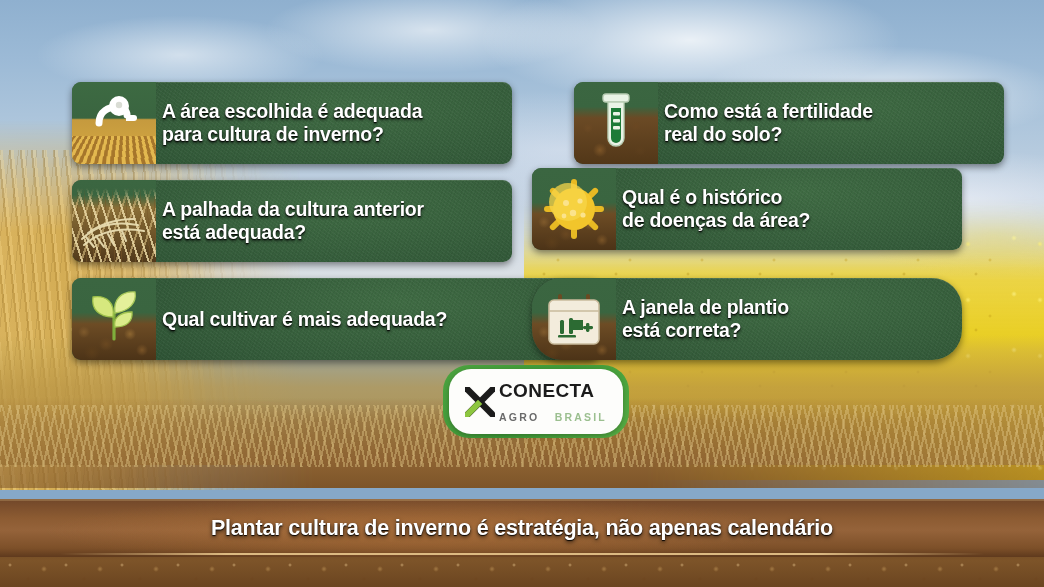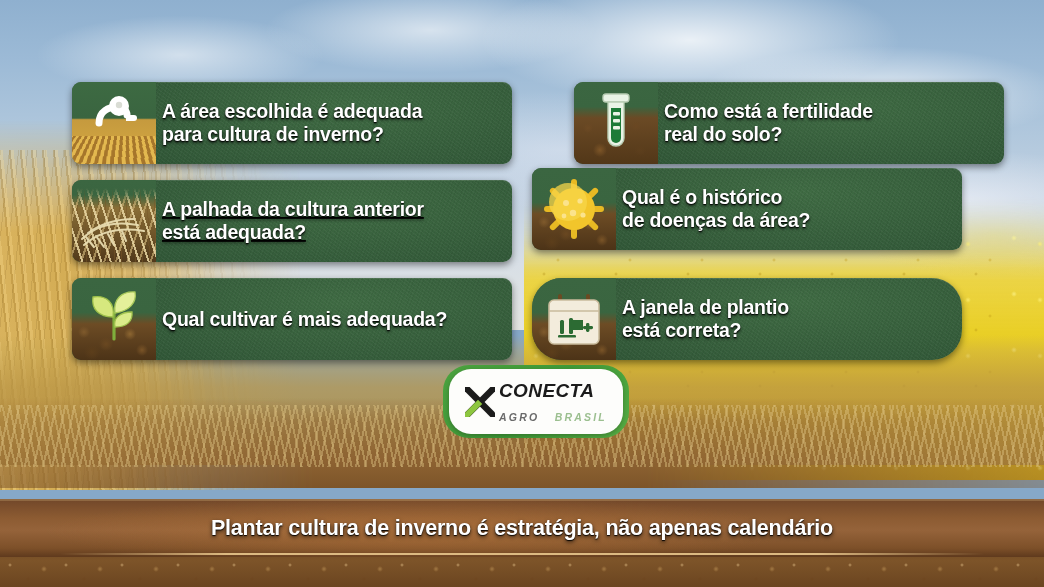--- a/index.html
+++ b/index.html
@@ -204,21 +204,21 @@
   }
   .icon-wrap {
     position:absolute; z-index:3; left:0; top:0; width:84px; height:82px;
     display:flex; align-items:center; justify-content:center;
   }
 
   
   .logo {
     position:absolute;
     left:449px; top:369px;
-    width:174px; height:65px;font-style:italic;
+    width:174px; height:65px;
   }
   .logo-swoosh {
     position:absolute; inset:-4px -6px;
     border-radius:26px;
     background:linear-gradient(135deg,#4ba23f 0%, #3f9a38 50%, #57ad44 100%);
     clip-path:polygon(0 0,100% 0,100% 100%,0 100%);
   }
   .logo-card {
     position:absolute; inset:0;
     background:#fdfdfb;
@@ -282,21 +282,21 @@
           <rect x="17" y="20" width="7" height="3.6" rx="1" fill="#eaf3e6"></rect>
           <rect x="17" y="27" width="7" height="3.6" rx="1" fill="#eaf3e6"></rect>
           <rect x="17" y="34" width="7" height="3.6" rx="1" fill="#eaf3e6"></rect>
         </svg>
       </div>
     </div>
     <div class="qtext">Como está a fertilidade
 real do solo?</div>
   </div>
 
-  <div class="card" style="left:72px; top:180px; width:440px;text-decoration:underline;">
+  <div class="card" style="left:72px; top:180px; width:440px;">
     <div class="thumb">
       <div class="t-straw">
           <div class="st"></div>
         </div>
       <div class="icon-wrap">
         <svg width="72" height="50" viewBox="0 0 72 50" style="margin-top:14px;">
           <g stroke="#e8dcb0" stroke-width="2.1" stroke-linecap="round" fill="none" opacity=".95">
             <path d="M4 36 C18 22, 38 18, 60 22"></path>
             <path d="M6 42 C22 28, 42 24, 66 28"></path>
             <path d="M10 30 C24 20, 40 16, 56 16"></path>
@@ -336,21 +336,21 @@
               <circle cx="41" cy="38" r="2.6"></circle>
             <circle cx="22" cy="39" r="2.4"></circle>
           </g>
         </svg>
       </div>
     </div>
     <div class="qtext">Qual é o histórico
 de doenças da área?</div>
   </div>
 
-  <div class="card" style="left:72px; top:278px; width:440px;">
+  <div class="card" style="left:72px; top:278px; width:527px;">
     <div class="thumb">
       <div class="t-mulch"></div>
       <div class="icon-wrap">
         <svg width="62" height="56" viewBox="0 0 62 56" style="margin-bottom:8px;">
           <path d="M31 52 L31 26" stroke="#7fae3c" stroke-width="3.2" fill="none" stroke-linecap="round"></path>
           <path d="M30 30 C16 30, 8 22, 10 10 C24 8, 32 16, 30 30 Z" fill="#d6e87e" stroke="#9ec04a" stroke-width="1.3"></path>
           <path d="M32 26 C46 24, 54 16, 52 5 C38 4, 30 13, 32 26 Z" fill="#e4f09a" stroke="#a8c95a" stroke-width="1.3"></path>
           <path d="M32 40 C44 40, 50 34, 49 25 C37 25, 30 31, 32 40 Z" fill="#dbeb8a" stroke="#a0c24e" stroke-width="1.3"></path>
         </svg>
       </div>

